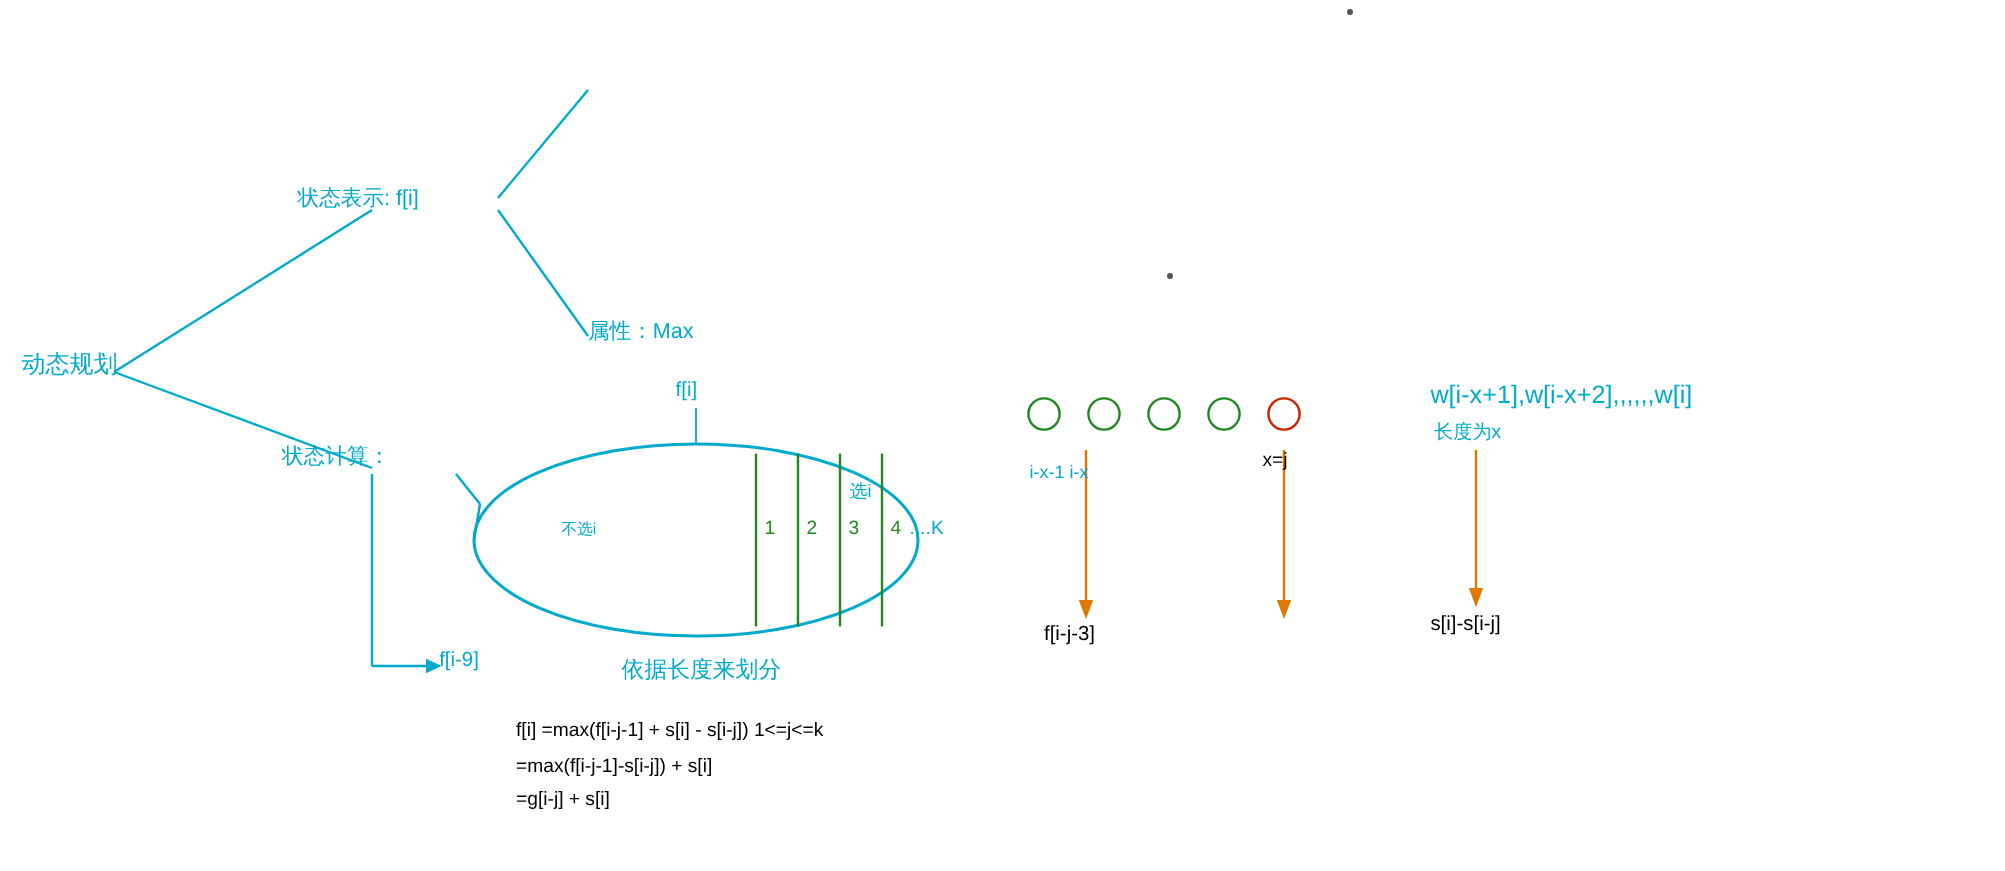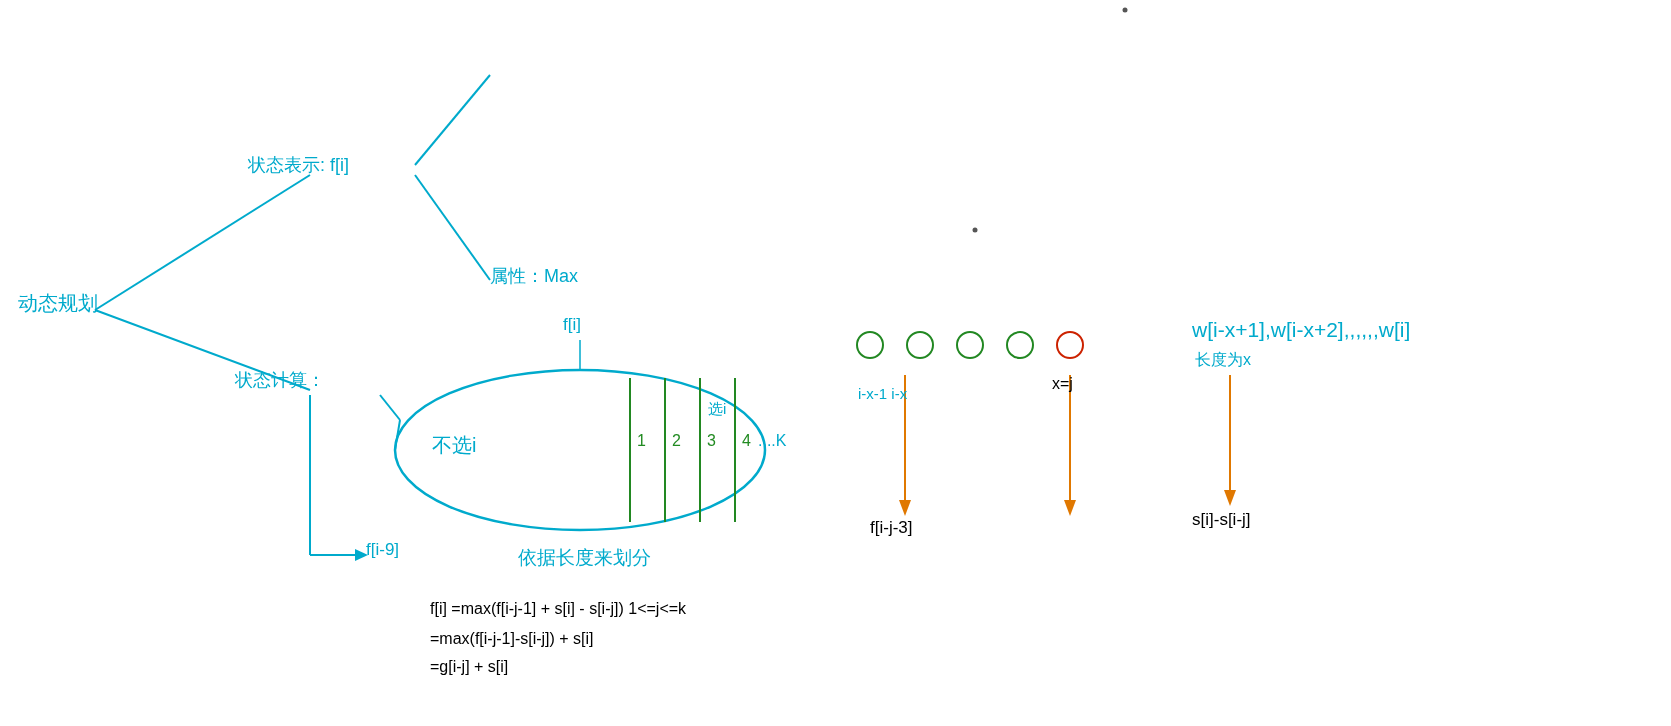--- a/index.html
+++ b/index.html
@@ -89,21 +89,21 @@
 
   <div class="label cyan" style="left:248px; top:153px; font-size:18px;">状态表示: f[i]</div>
 
 
   <div class="label cyan" style="left:490px; top:264px; font-size:18px;">属性：Max</div>
 
   <div class="label cyan" style="left:235px; top:368px; font-size:18px;">状态计算：</div>
 
   <div class="label cyan" style="left:563px; top:315px; font-size:17px;">f[i]</div>
 
-  <div class="label cyan" style="left:432px; top:432px; font-size:20px;">不选i</div>
+  <div class="label cyan" style="left:468px; top:432px; font-size:13px;">不选i</div>
 
   <div class="label cyan" style="left:688px; top:400px; font-size:15px;margin-left:20px;">选i</div>
 
   <div class="label green" style="left:637px; top:432px; font-size:16px;">1</div>
   <div class="label green" style="left:672px; top:432px; font-size:16px;">2</div>
   <div class="label green" style="left:707px; top:432px; font-size:16px;">3</div>
   <div class="label green" style="left:742px; top:432px; font-size:16px;">4</div>
   <div class="label cyan" style="left:758px; top:432px; font-size:16px;">....K</div>
 
   <div class="label cyan" style="left:518px; top:545px; font-size:19px;">依据长度来划分</div>

